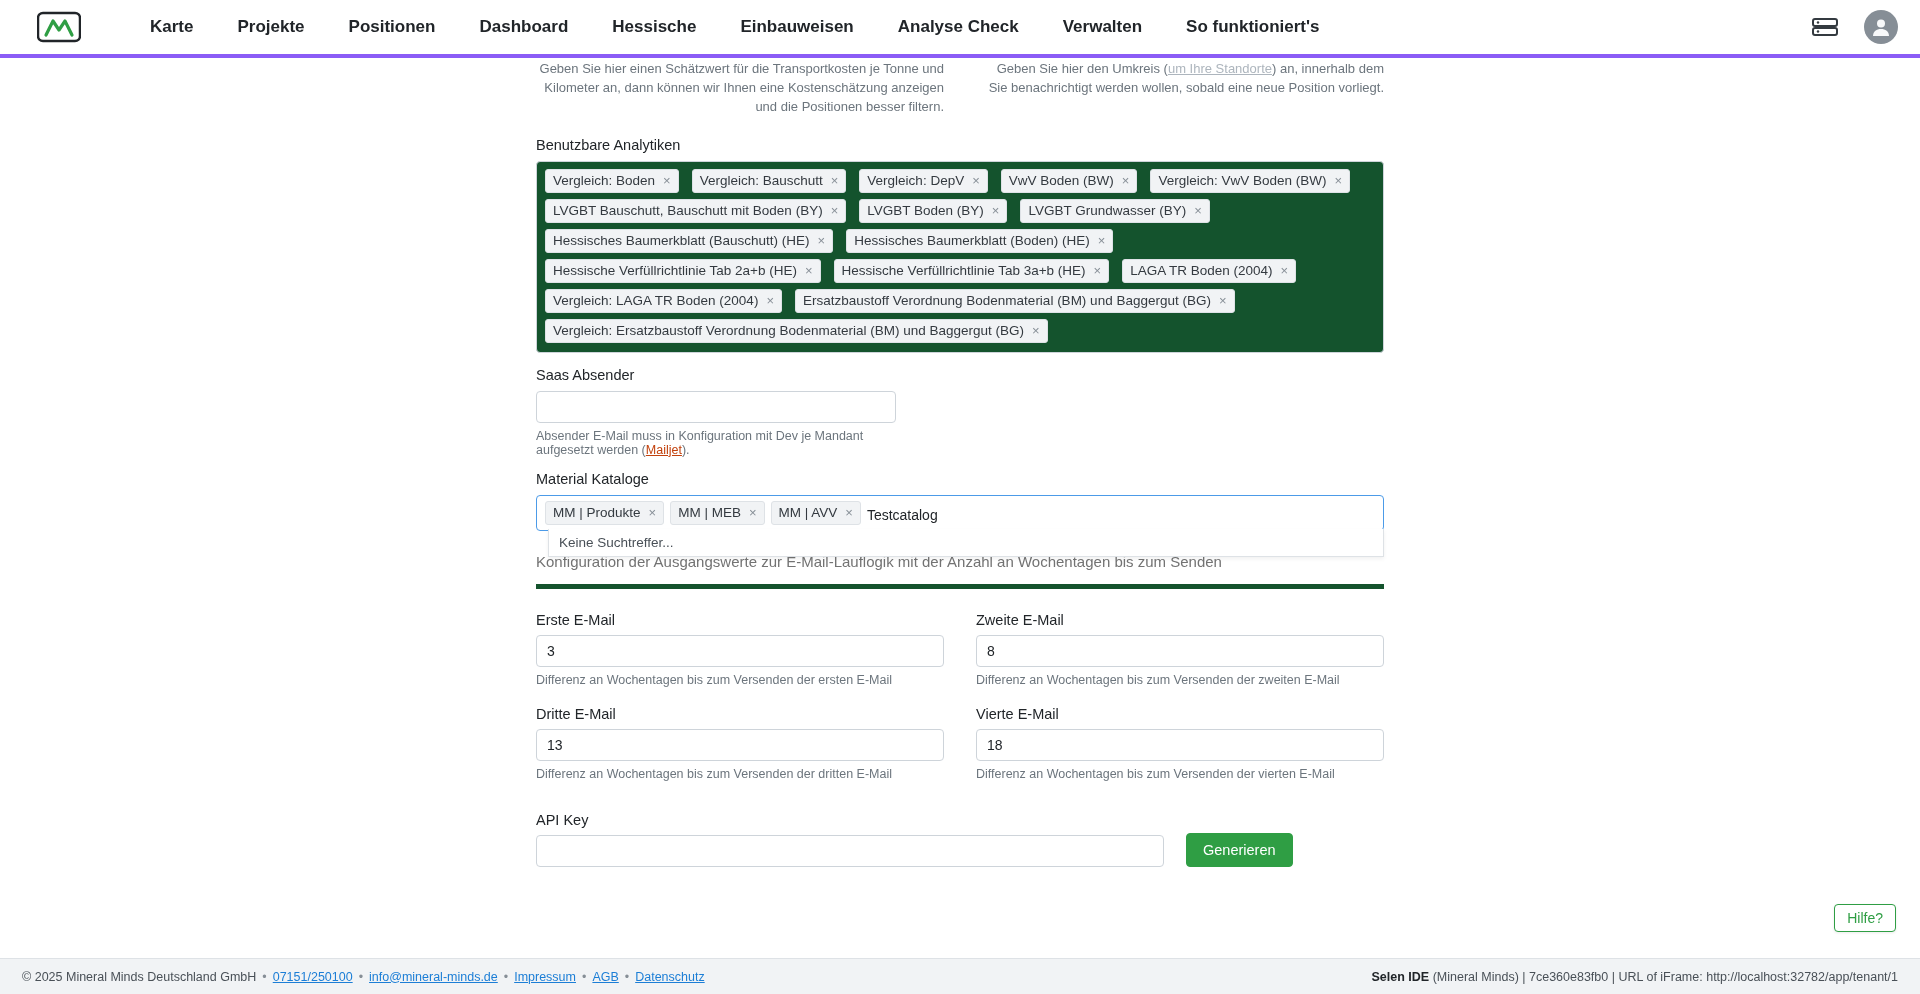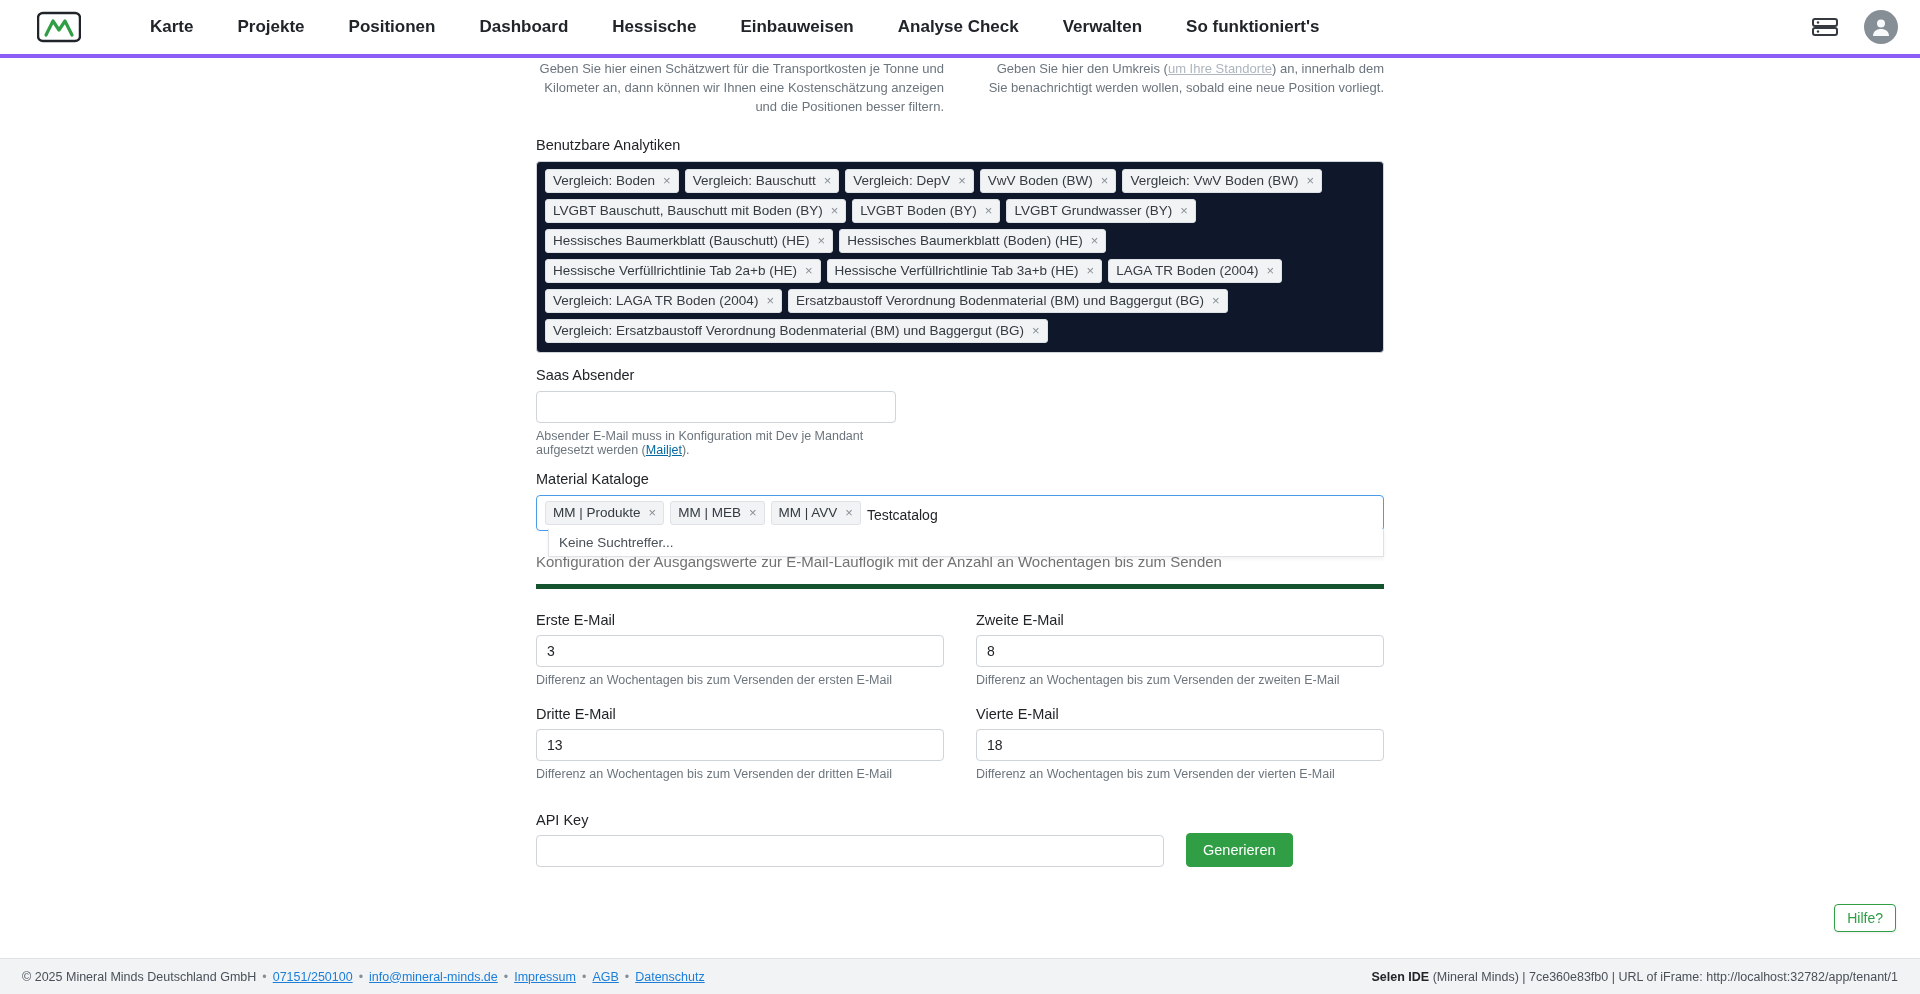--- a/index.html
+++ b/index.html
@@ -88,26 +88,26 @@
     font-size: 14.5px;
     color: #212529;
     margin: 14px 0 8px 0;
     display: block;
   }
 
   
   .tagbox {
     border: 1px solid #ced4da;
     border-radius: 4px;
-    background: #0f172a;
+    background: #14532d;
     padding: 6px 8px 4px 8px;
     min-height: 34px;
     display: flex;
     flex-wrap: wrap;
-    gap: 6px 6px;
+    gap: 6px 13px;
     align-content: flex-start;
   }
   .tagbox.analytics { padding: 7px 8px 9px 8px; }
   .tag {
     display: inline-flex;
     align-items: center;
     background: #f1f3f5;
     border: 1px solid #dee2e6;
     border-radius: 3px;
     font-size: 13.5px;
@@ -383,21 +383,21 @@
       <span class="tag">
           <span>Vergleich: Ersatzbaustoff Verordnung Bodenmaterial (BM) und Baggergut (BG)</span>
           <span class="x">×</span>
         </span>
     </div>
 
     
     <label class="field-label">Saas Absender</label>
     <input class="input" style="width: 360px;" value="">
     <span class="hint" style="width:360px;">
-      <span>Absender E-Mail muss in Konfiguration mit Dev je Mandant aufgesetzt werden (</span><span class="muted-link" style="color:#0369a1;text-decoration:underline;">Mailjet</span><span>).</span>
+      <span>Absender E-Mail muss in Konfiguration mit Dev je Mandant aufgesetzt werden (</span><span class="muted-link" style="color:#c2410c;text-decoration:underline;">Mailjet</span><span>).</span>
     </span>
 
     
     <label class="field-label">Material Kataloge</label>
     <div class="combo-wrap">
       <div class="combo">
         <span class="tag">
             <span>MM | Produkte</span>
             <span class="x">×</span>
           </span>

